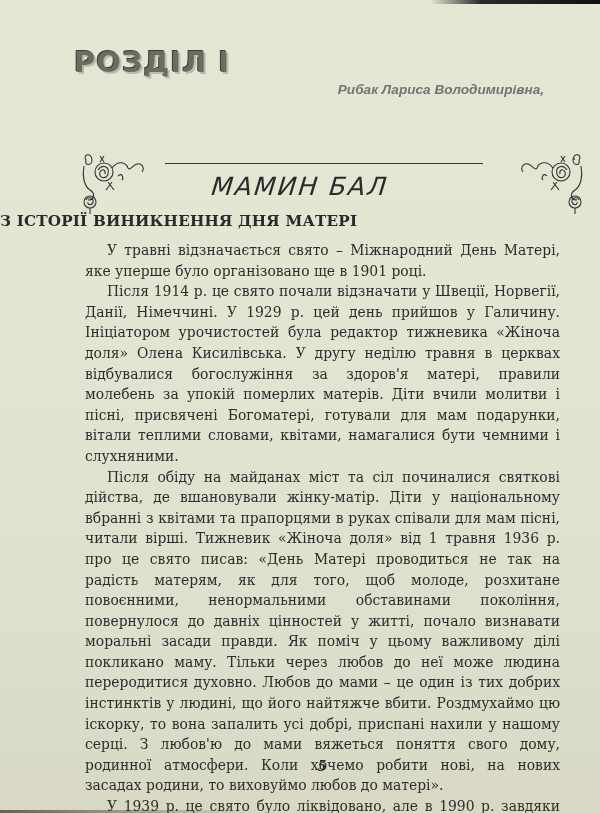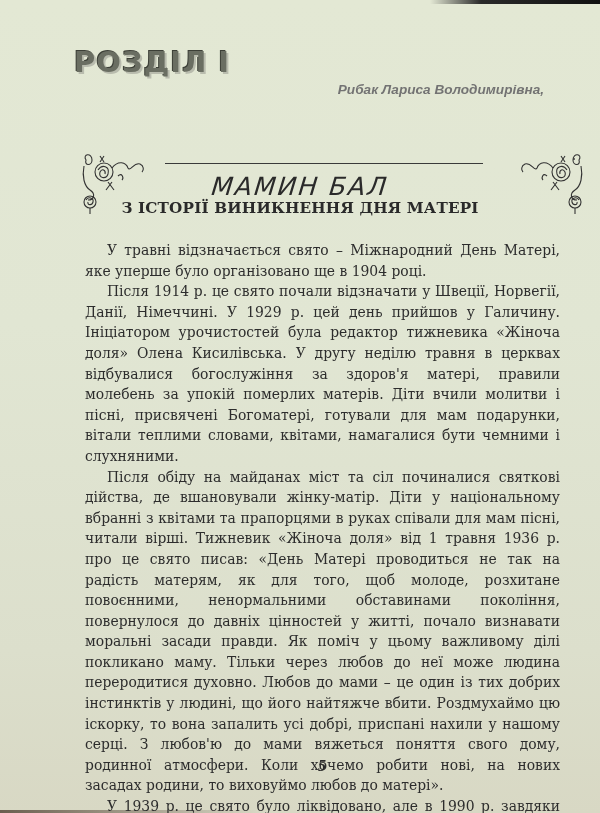--- a/index.html
+++ b/index.html
@@ -39,21 +39,21 @@
     background: #3a3a3a;
   }
   .dot { position: absolute; left: 573px; top: 158px; width: 2px; height: 2px; background:#444; border-radius:1px; }
   .section-title {
     position: absolute; left: 0; width: 600px; top: 172px; text-align: center;
     font-family: "DejaVu Sans", sans-serif; font-style: italic; font-weight: normal;
     font-size: 25px; letter-spacing: 2px; color: #2a2a2a;
     transform: skewX(-6deg);
   }
   .article-title {
-    position: absolute; left: 0; width: 600px; top: 199px; text-align: center;
+    position: absolute; left: 0; width: 600px; top: 212px; 
     font-family: "DejaVu Serif", serif; font-weight: bold; font-size: 15.2px;
     color: #2a2a2a; letter-spacing: 0.2px;
   }
   .body-text {
     position: absolute; left: 85px; top: 240px; width: 475px;
     font-family: "DejaVu Serif", serif; font-size: 13.9px; line-height: 20.6px;
     color: #2d2d2d; text-align: justify;
   }
   .body-text p { margin: 0; text-indent: 22px; }
   .page-number {
@@ -107,19 +107,19 @@
     <path d="M12 56 L 12 62"></path>
     <path d="M40 24 C 44 20, 46 26, 44 28"></path>
   </g>
 </svg>
 
 <div class="section-title">МАМИН БАЛ</div>
 
 <div class="article-title">З ІСТОРІЇ ВИНИКНЕННЯ ДНЯ МАТЕРІ</div>
 
 <div class="body-text">
-  <p>У травні відзначається свято – Міжнародний День Матері, яке уперше було організовано ще в 1904 році.</p>
+  <p>У травні відзначається свято – Міжнародний День Матері, яке уперше було організовано ще в 1901 році.</p>
   <p>Після 1914 р. це свято почали відзначати у Швеції, Норвегії, Данії, Німеччині. У 1929 р. цей день прийшов у Галичину. Ініціатором урочистостей була редактор тижневика «Жіноча доля» Олена Кисилівська. У другу неділю травня в церквах відбувалися богослужіння за здоров'я матері, правили молебень за упокій померлих матерів. Діти вчили молитви і пісні, присвячені Богоматері, готували для мам подарунки, вітали теплими словами, квітами, намагалися бути чемними і слухняними.</p>
   <p>Після обіду на майданах міст та сіл починалися святкові дійства, де вшановували жінку-матір. Діти у національному вбранні з квітами та прапорцями в руках співали для мам пісні, читали вірші. Тижневик «Жіноча доля» від 1 травня 1936 р. про це свято писав: «День Матері проводиться не так на радість матерям, як для того, щоб молоде, розхитане повоєнними, ненормальними обставинами покоління, повернулося до давніх цінностей у житті, почало визнавати моральні засади правди. Як поміч у цьому важливому ділі покликано маму. Тільки через любов до неї може людина переродитися духовно. Любов до мами – це один із тих добрих інстинктів у людині, що його найтяжче вбити. Роздмухаймо цю іскорку, то вона запалить усі добрі, приспані нахили у нашому серці. З любов'ю до мами вяжеться поняття свого дому, родинної атмосфери. Коли хочемо робити нові, на нових засадах родини, то виховуймо любов до матері».</p>
   <p>У 1939 р. це свято було ліквідовано, але в 1990 р. завдяки зусиллям громадських організацій, зокрема Союзу українок та Жіночої громади, свято повернулося в Україну.</p>
 </div>
 
 <div class="page-number">5</div>
 
 </body></html>

